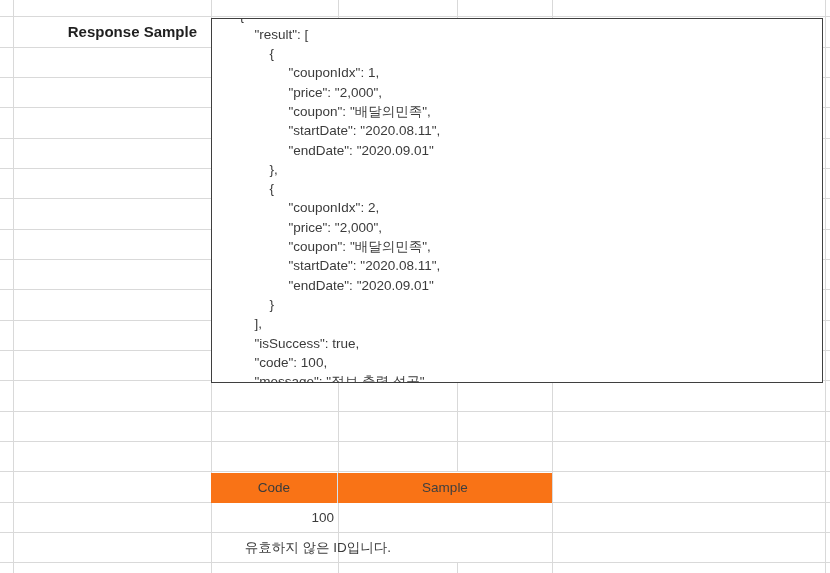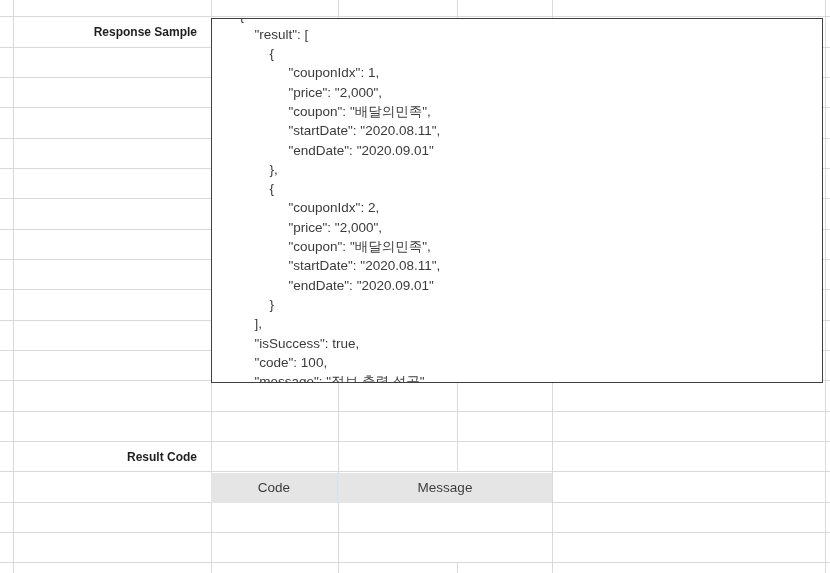--- a/index.html
+++ b/index.html
@@ -20,39 +20,39 @@
   .v13 {left:13px;top:0;height:573px;}
   .v211{left:211px;top:0;height:573px;}
   .v338{left:338px;top:0;height:573px;}
   .v457a{left:457px;top:0;height:472px;}
   .v457b{left:457px;top:563px;height:10px;}
   .v552{left:552px;top:0;height:573px;}
   .v825{left:825px;top:0;height:573px;}
 
   .label-cell{
     position:absolute;left:13px;width:184px;height:30px;line-height:30px;
-    text-align:right;font-size:12px;font-weight:700;color:#1f1f1f;
+    text-align:right;font-size:15px;font-weight:700;color:#1f1f1f;
     white-space:nowrap;
   }
   .label-response{top:17px;}
   .label-result{top:442px;}
 
   .code-box{
     position:absolute;left:210.5px;top:17.5px;width:610px;height:363px;
     border:1.5px solid #3f3f3f;background:#ffffff;overflow:hidden;
   }
   .code-lines{position:absolute;left:0;top:-13px;right:0;}
   .code-line{
     height:19.3px;line-height:19.3px;font-size:13.5px;color:#3b3b3b;
     white-space:nowrap;
   }
 
   .rtable{position:absolute;left:211px;top:472.5px;width:341px;}
   .trow{display:flex;width:341px;height:30.33px;}
-  .trow.head{background:#e5e5e5;height:30px;}
+  .trow.head{background:#f97316;height:30px;}
   .cell{height:100%;display:flex;align-items:center;font-size:13.5px;color:#3b3b3b;}
   .cell.c-code{width:127px;box-sizing:border-box;}
   .cell.c-msg{width:214px;justify-content:center;text-align:center;}
   .trow.head .c-code{justify-content:center;border-right:1px solid #d2e3f2;}
   .trow.head .c-msg{color:#3f3f3f;}
   .trow.body .c-code{justify-content:flex-end;padding-right:4px;}
 </style>
 </head>
 <body>
 
@@ -87,28 +87,29 @@
         <div class="code-line" style="padding-left: 77px;">"startDate": "2020.08.11",</div>
         <div class="code-line" style="padding-left: 77px;">"endDate": "2020.09.01"</div>
         <div class="code-line" style="padding-left: 58px;">}</div>
         <div class="code-line" style="padding-left: 43px;">],</div>
         <div class="code-line" style="padding-left: 43px;">"isSuccess": true,</div>
         <div class="code-line" style="padding-left: 43px;">"code": 100,</div>
         <div class="code-line" style="padding-left: 43px;">"message": "정보 출력 성공"</div>
       </div>
   </div>
 
-  <div class="label-cell label-result">Result Code</div>
 
   <div class="rtable">
     <div class="trow head">
       <div class="cell c-code">Code</div>
-      <div class="cell c-msg">Message</div>
+      <div class="cell c-msg">Sample</div>
     </div>
     <div id="table-body">
         <div class="trow body">
+          <div class="cell c-code">100</div>
         </div>
         <div class="trow body">
+          <div class="cell c-msg">유효하지 않은 ID입니다.</div>
         </div>
       </div>
   </div>
 
 </div>
 
 </body></html>

